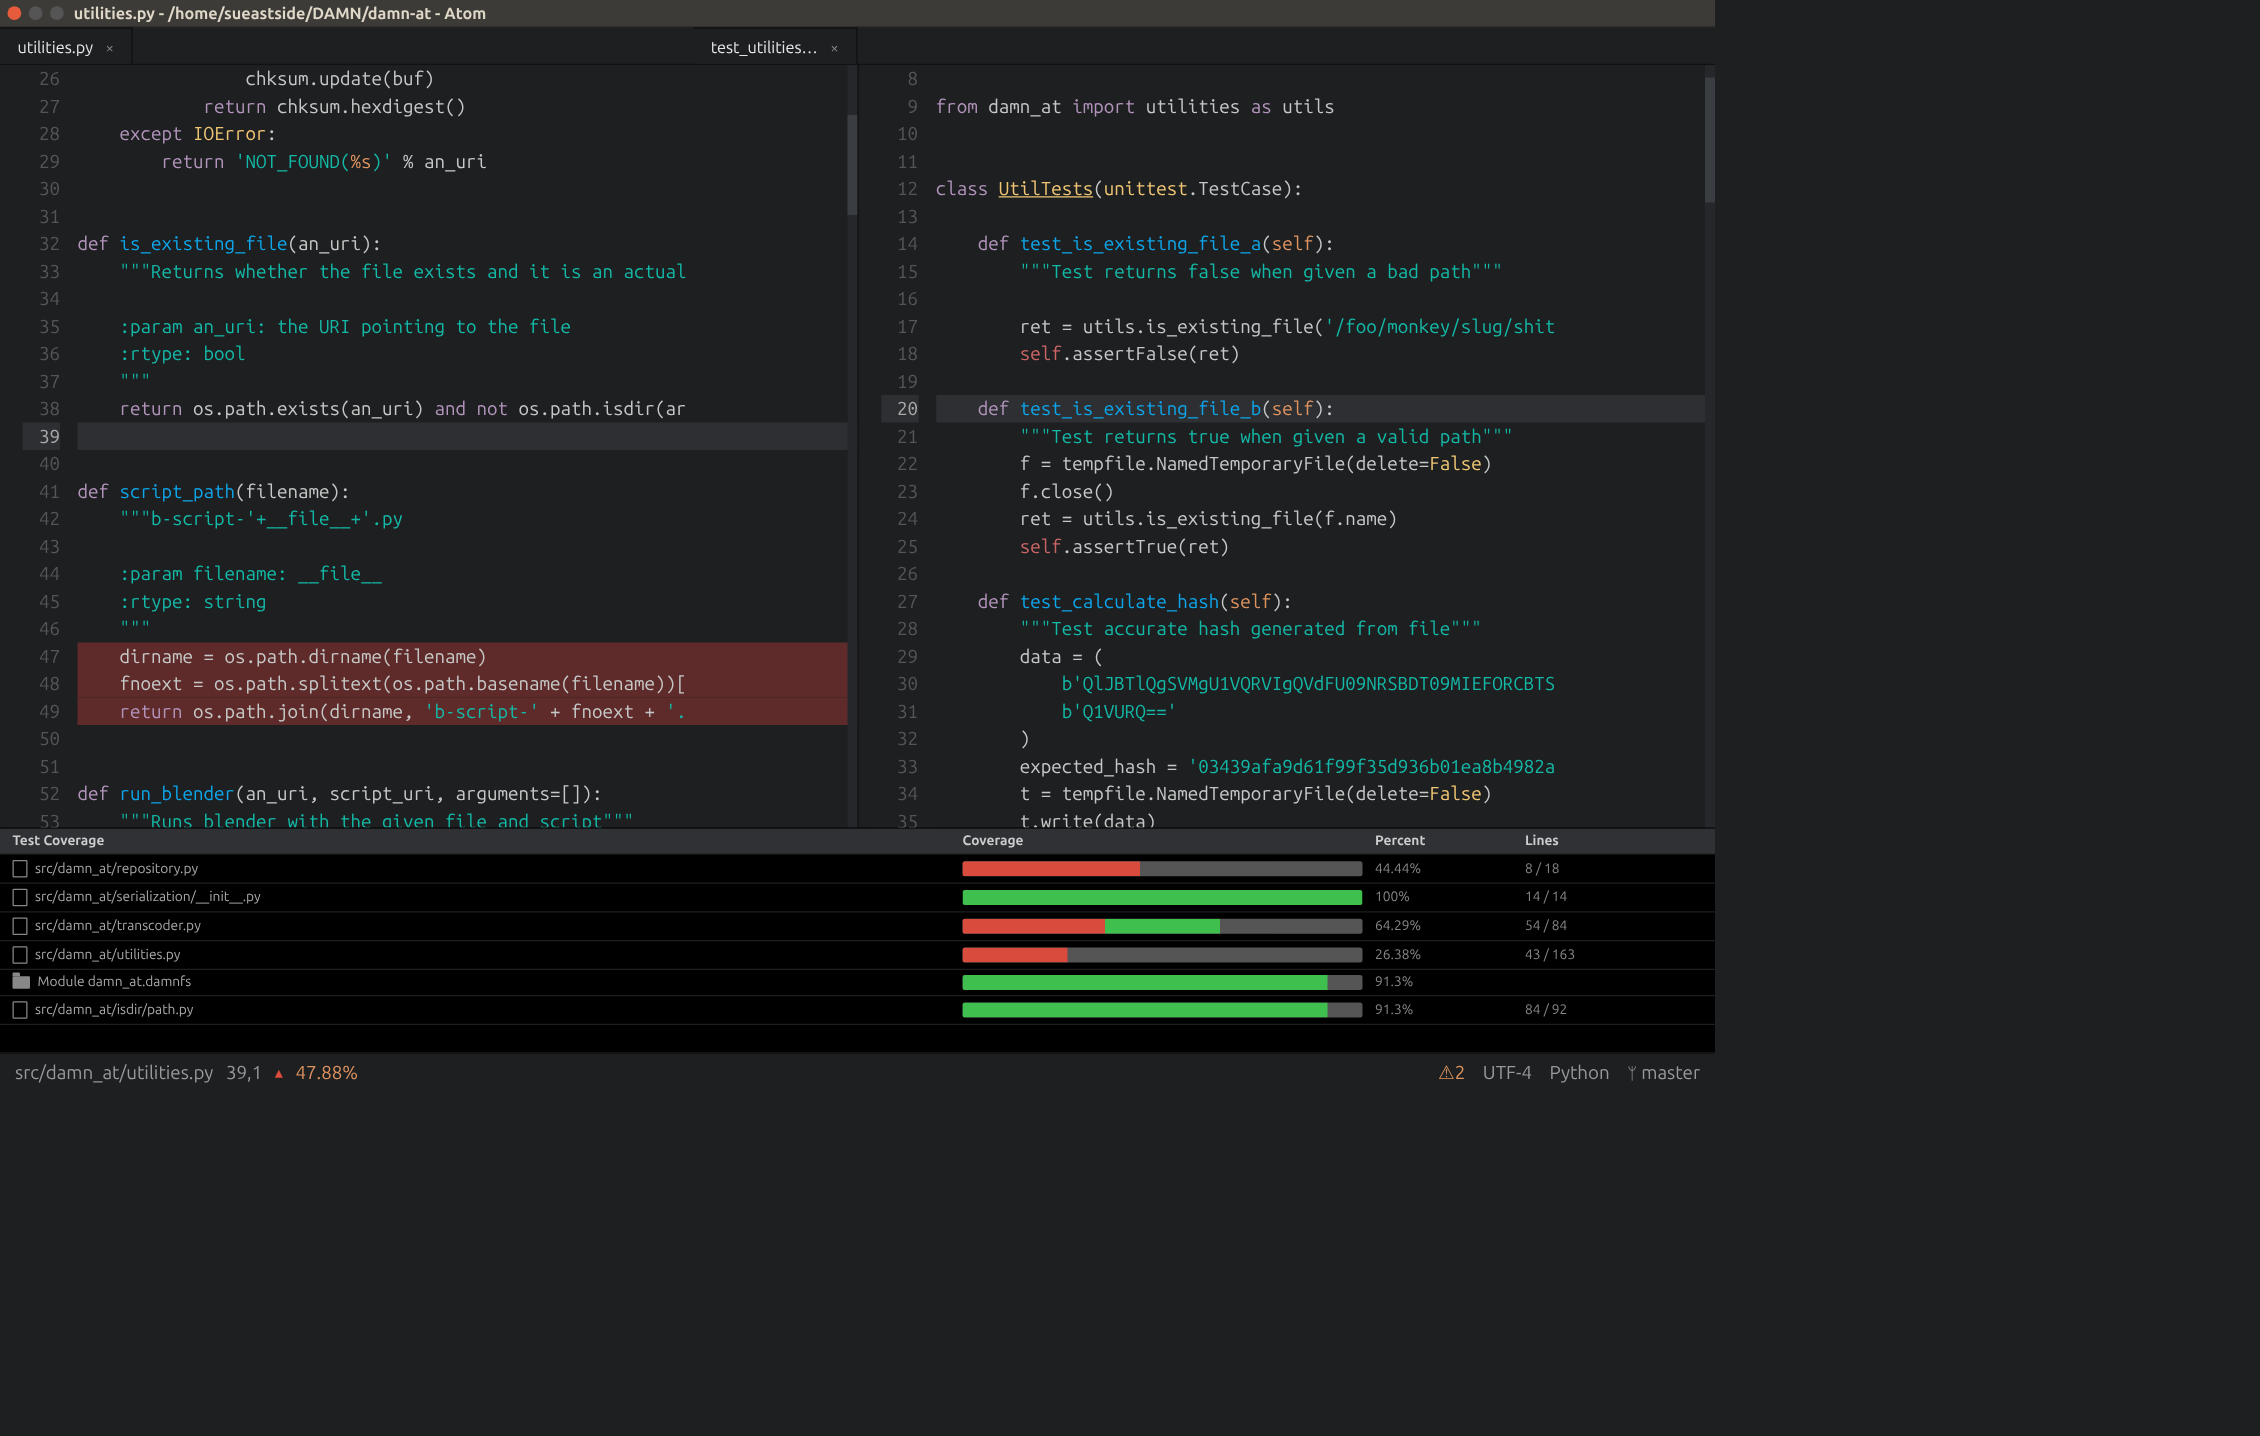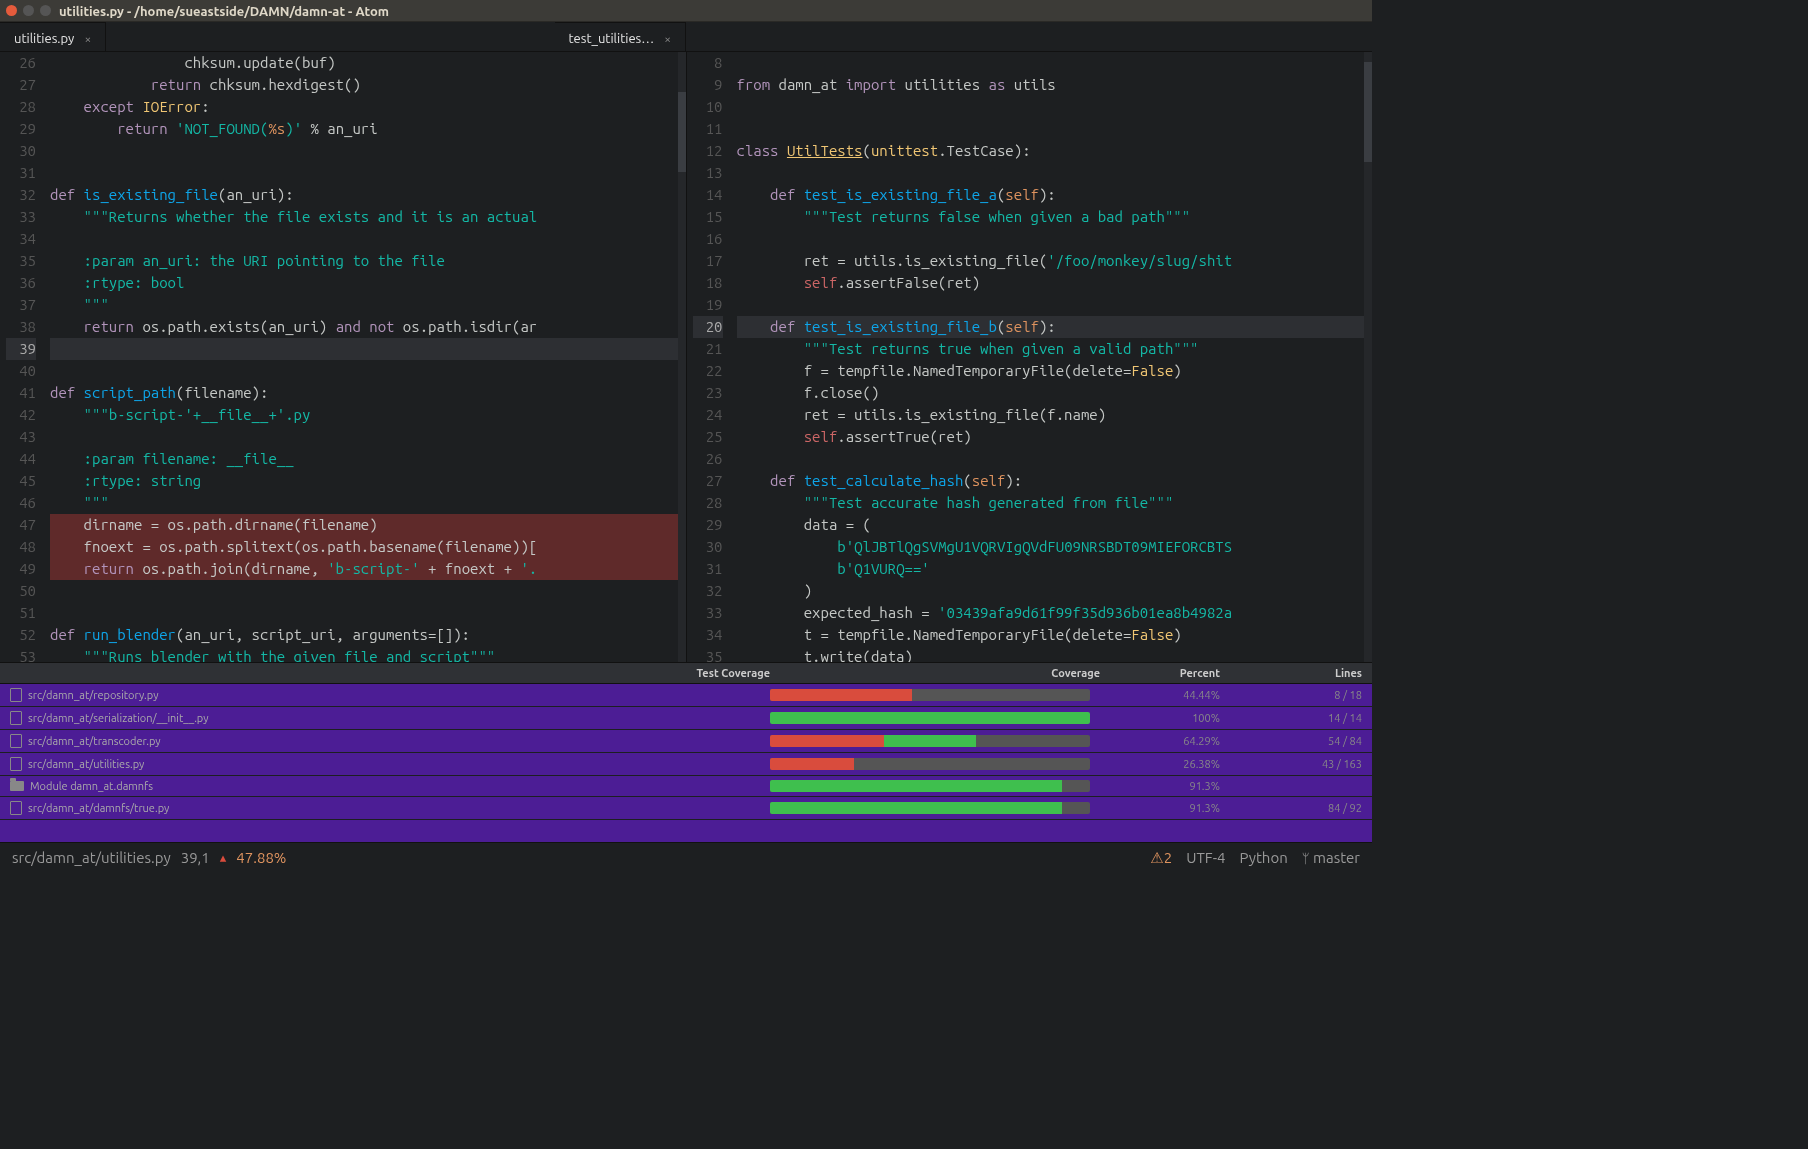--- a/index.html
+++ b/index.html
@@ -52,20 +52,21 @@
 .tab .close-x { font-size: 12px; color: #888; }
 .split {
   display: flex;
   height: 610px;
 }
 .pane {
   flex: 1;
   overflow: hidden;
   position: relative;
   border-right: 1px solid #111;
+  margin-left: 12px;
 }
 .pane:last-child { border-right: none; }
 .code {
   display: flex;
   height: 100%;
   font-size: 15px;
   line-height: 22px;
   white-space: pre;
 }
 .gutter {
@@ -93,29 +94,28 @@
 .underline { text-decoration: underline; }
 .minimap {
   position: absolute;
   right: 0; top: 0;
   width: 8px;
   height: 100%;
   background: #25272a;
 }
 .minimap .thumb { background: #3a3d42; width: 100%; }
 .coverage-panel {
-  background: #4c1d95;
+  background: #000000;
   font-family: "Ubuntu", sans-serif;
   font-size: 11px;
   color: #aaa;
   height: 180px;
   border-top: 1px solid #111;
   display: flex;
   flex-direction: column;
-  text-align: right;
 }
 .cov-head {
   display: flex;
   background: #2f3135;
   font-weight: bold;
   padding: 4px 10px;
   color: #ccc;
   border-bottom: 1px solid #111;
 }
 .cov-head .c1 { flex: 0 0 760px; }
@@ -280,21 +280,21 @@
             <div class="seg-green" style="width:91.3%"></div>
             <div style="width:8.700000000000003%"></div>
           </div>
         </div>
         <div class="c3">91.3%</div>
         <div class="c4"></div>
       </div>
       <div class="cov-row">
         <div class="c1">
           <span class="file-icon"></span>
-          <span>src/damn_at/damnfs/true.py</span>
+          <span>src/damn_at/isdir/path.py</span>
         </div>
         <div class="c2">
           <div class="bar">
             <div class="seg-red" style="width:0%"></div>
             <div class="seg-green" style="width:91.3%"></div>
             <div style="width:8.700000000000003%"></div>
           </div>
         </div>
         <div class="c3">91.3%</div>
         <div class="c4">84 / 92</div>

